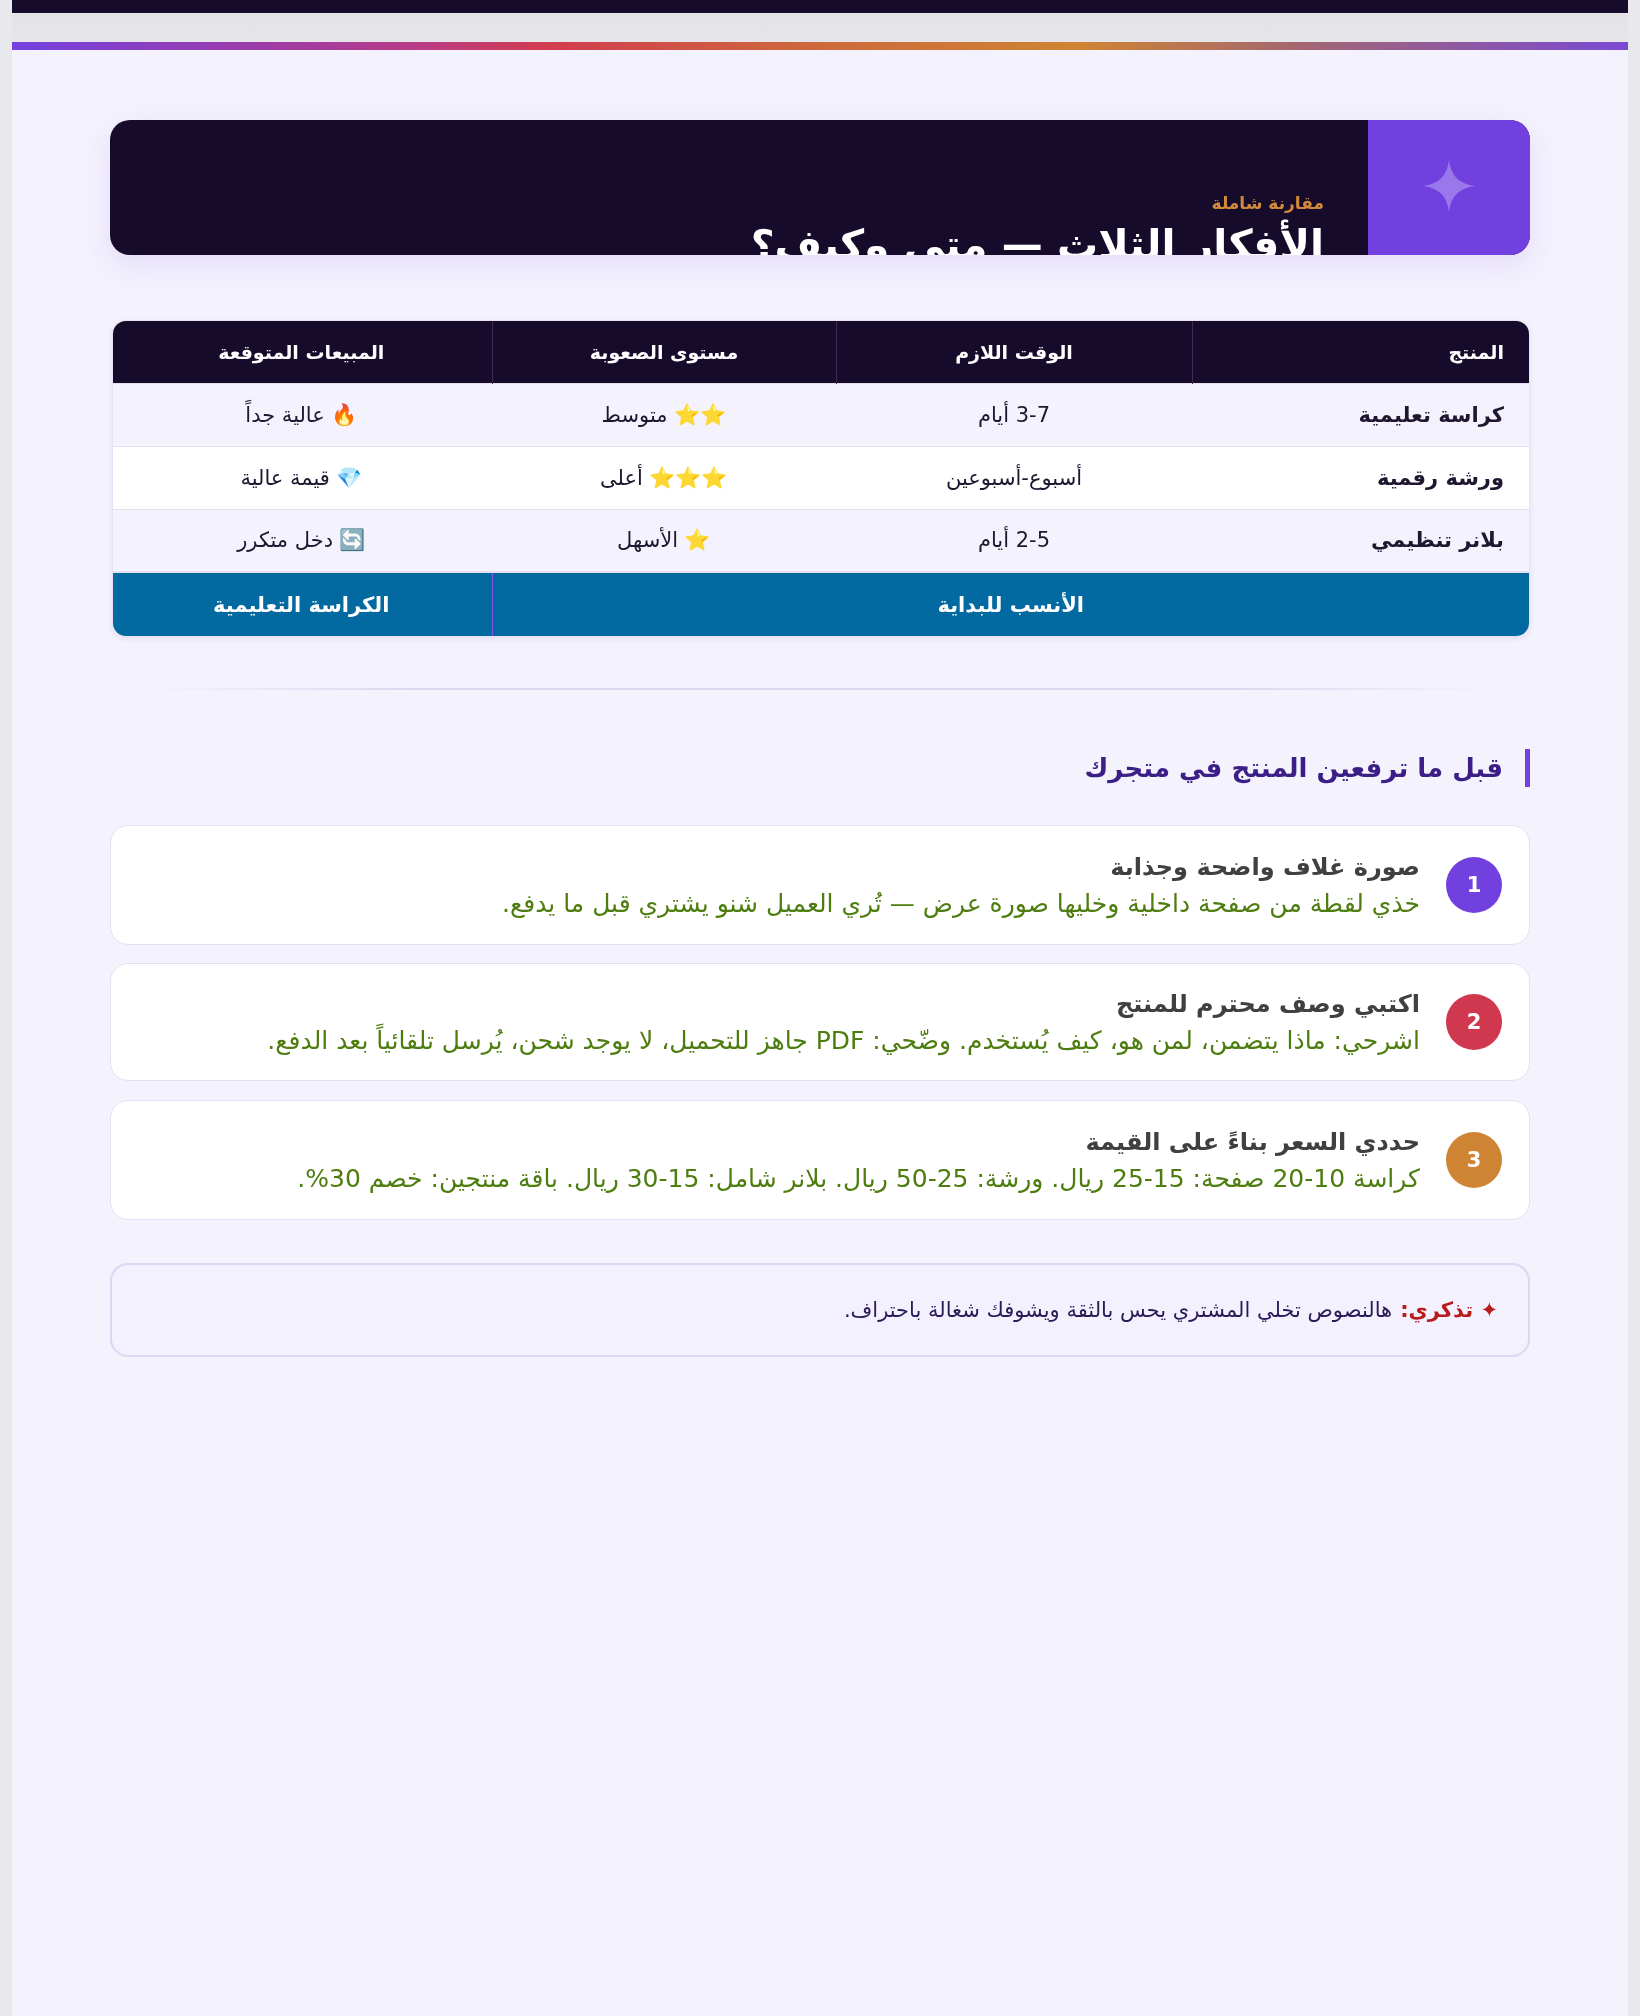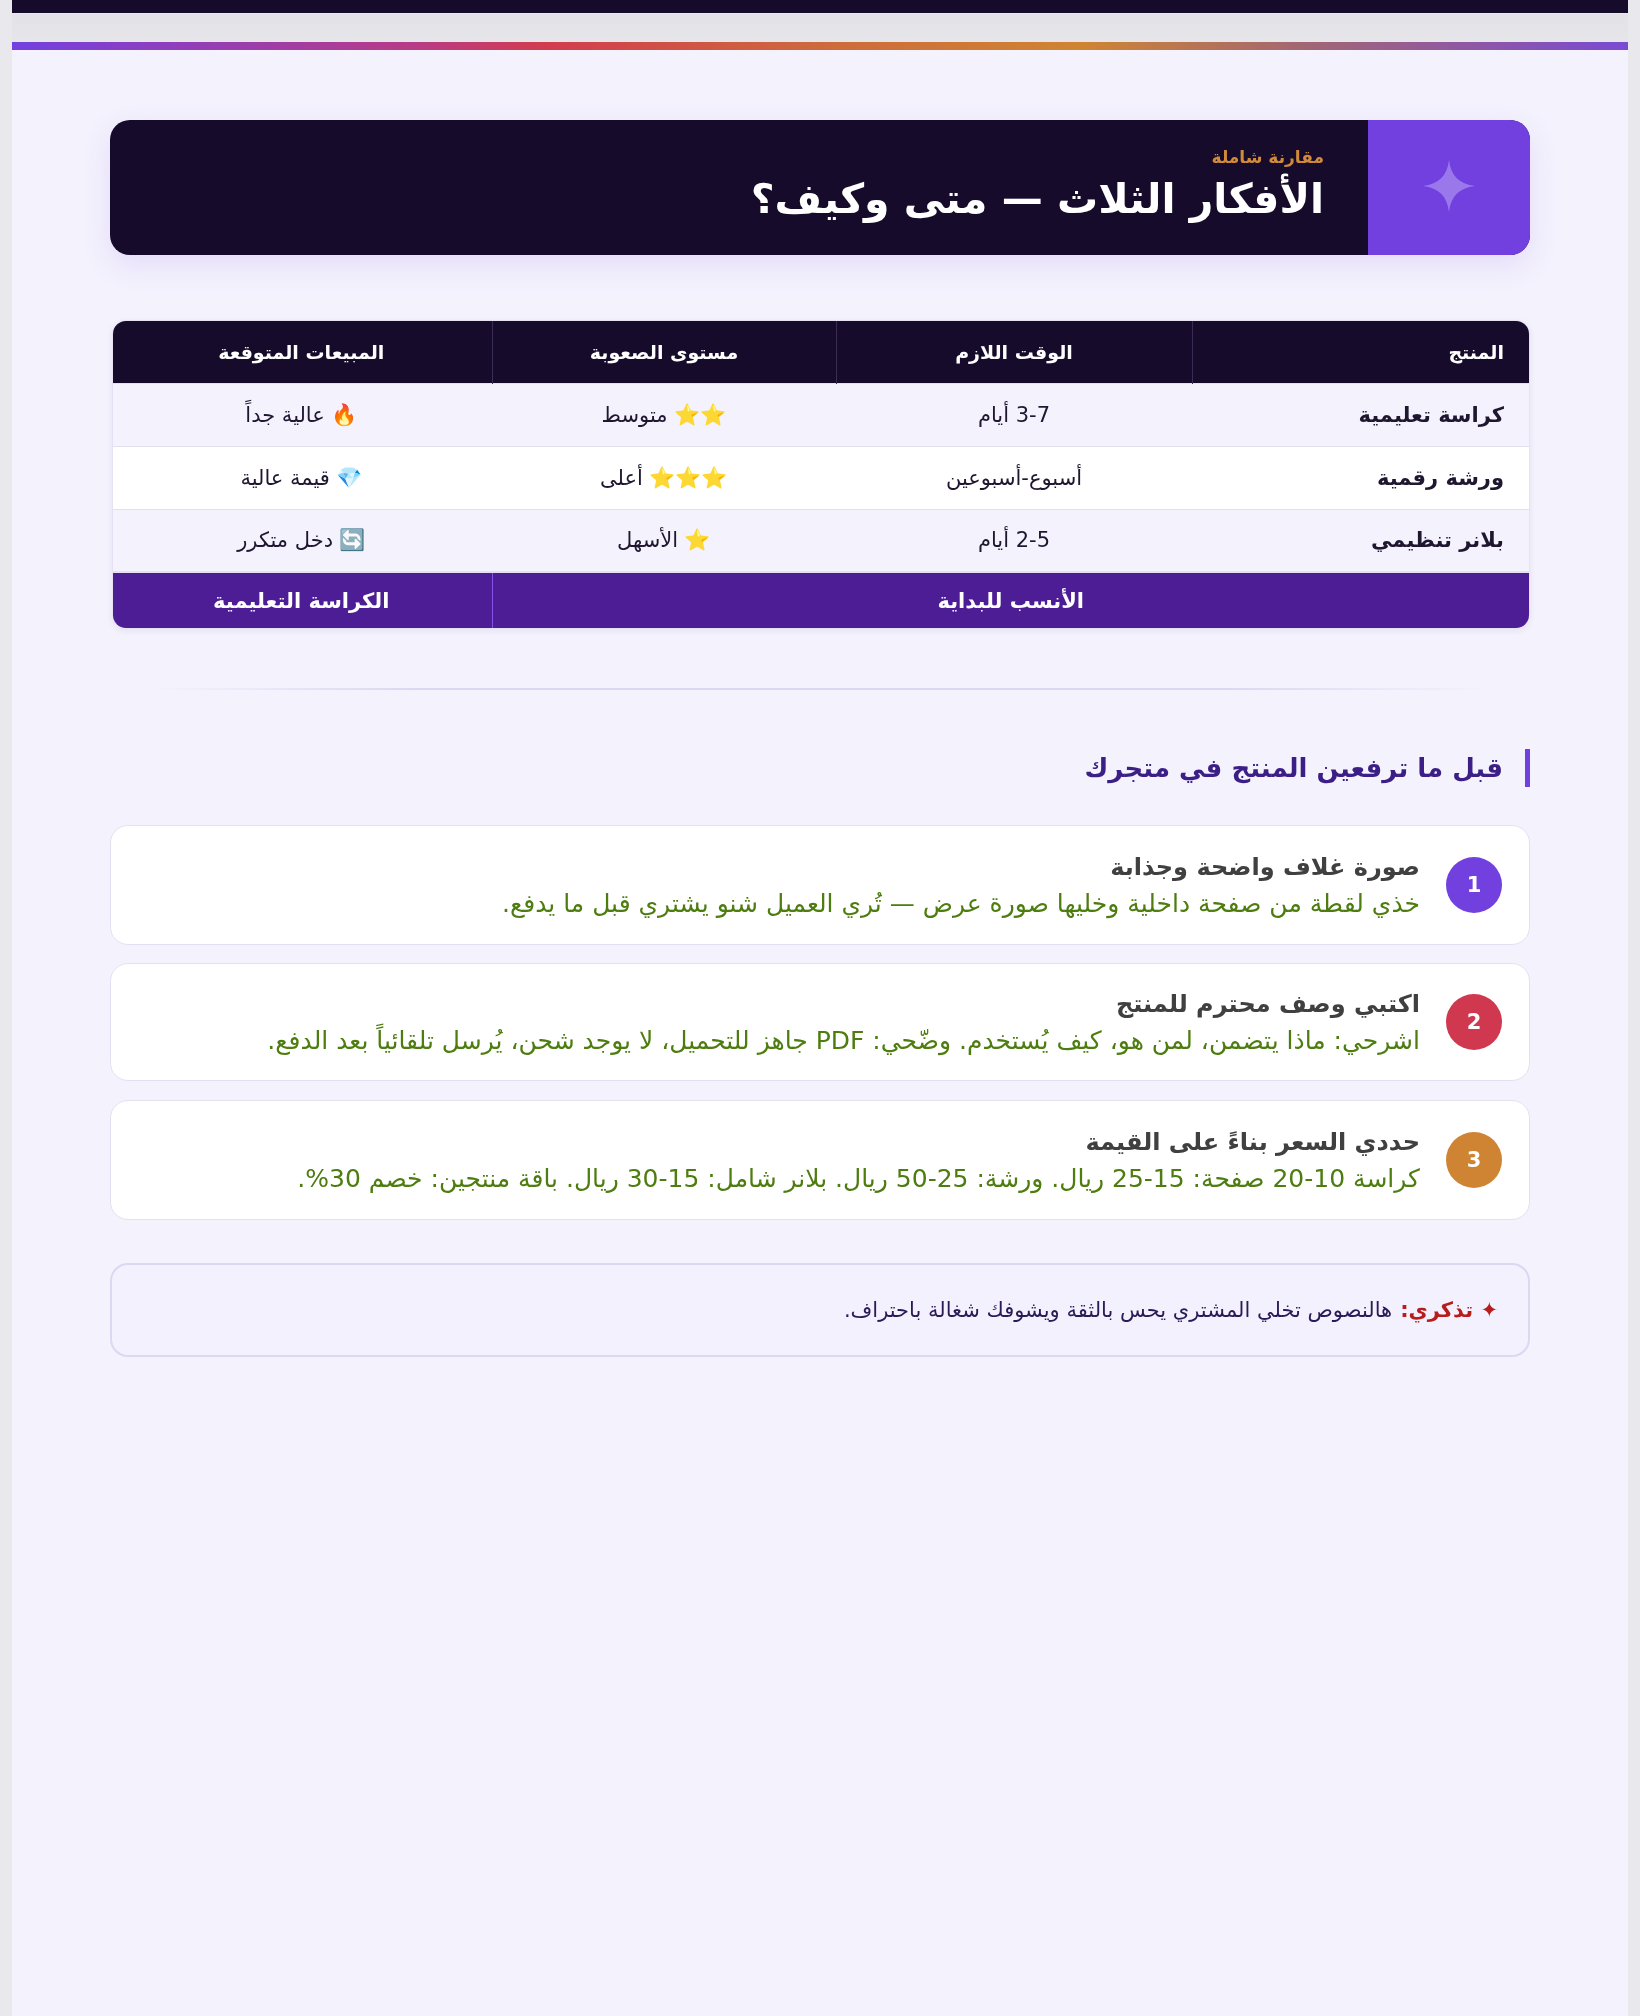--- a/index.html
+++ b/index.html
@@ -30,21 +30,21 @@
   .hero {
     position: absolute; top: 78px; left: 0; width: 1420px; height: 135px;
     background: #170b2b; border-radius: 20px; overflow: hidden;
     box-shadow: 0 10px 30px rgba(115,64,224,0.12);
     display: flex; flex-direction: row;
   }
   .hero-icon-panel {
     width: 162px; height: 100%; background: #7340e0;
     display: flex; align-items: center; justify-content: center;
   }
-  .hero-text { flex: 1; padding: 26px 44px 0 0; text-align: right; }
+  .hero-text { flex: 1; padding: 26px 44px 0 0; text-align: right; margin-top: 46px; }
   .hero-kicker {
     color: #d08a3a; font-size: 17px; font-weight: bold; line-height: 22px;
   }
   .hero-title {
     color: #ffffff; font-size: 41px; font-weight: bold; line-height: 50px; margin-top: 6px;
   }
 
   
   .table-wrap {
     position: absolute; top: 278px; left: 2px; width: 1418px;
@@ -61,21 +61,21 @@
   th.col-product { text-align: right; padding-right: 25px; }
   td {
     font-size: 21px; color: #1f1630; height: 63px; text-align: center;
     border-top: 1px solid #e4e0ee;
     margin-top: 48px;
   }
   td.col-product { text-align: right; padding-right: 25px; font-weight: bold; }
   tr.row-alt td { background: #f4f2fd; }
   tr.row-white td { background: #ffffff; }
   tr.footer-row td {
-    background: #4c1d95; color: #ffffff; font-weight: bold; height: 56px;
+    background: #0369a1; color: #ffffff; font-weight: bold; height: 64px;
     border-top: 2px solid #e4dff4; border-left: 1px solid #8253e6;
   }
   tr.footer-row td:last-child { border-left: none; }
 
   .divider {
     position: absolute; top: 646px; left: 40px; width: 1340px; height: 2px;
     background: linear-gradient(90deg, rgba(220,215,240,0) 0%, #dcd7ef 20%, #dcd7ef 80%, rgba(220,215,240,0) 100%);
   }
 
   .section-heading {

